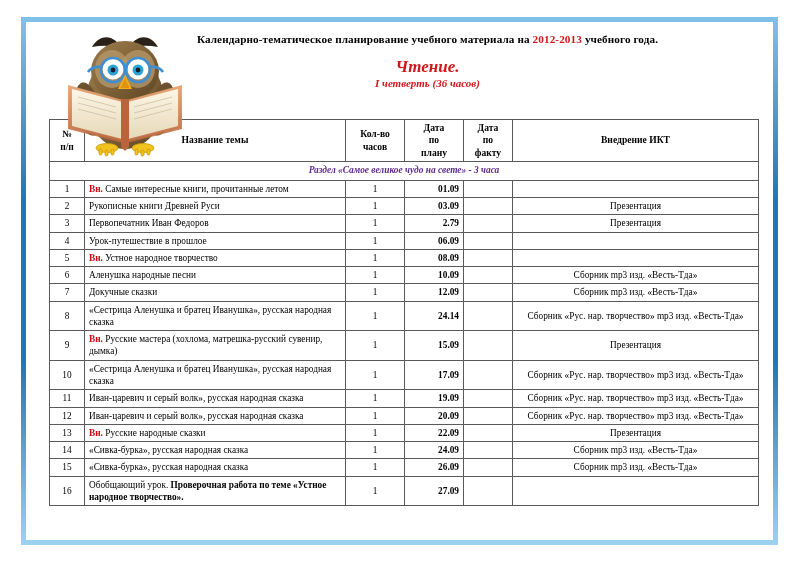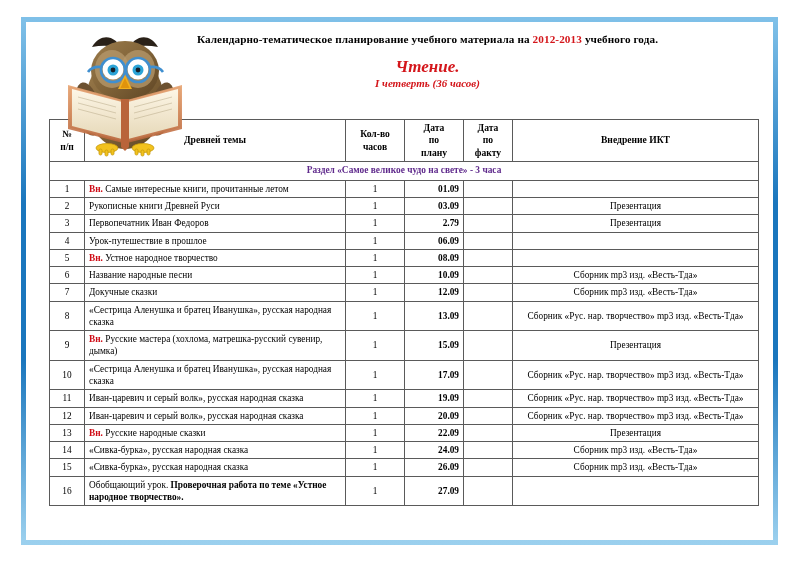--- a/index.html
+++ b/index.html
@@ -114,20 +114,21 @@
   }
   .c-num  { width: 30px;  text-align: center; }
   .c-name { width: auto;  text-align: left; }
   .c-hrs  { width: 54px;  text-align: center; }
   .c-plan { width: 54px;  text-align: right; font-weight: bold; }
   .c-fact { width: 44px;  text-align: center; }
   .c-ikt  { width: 241px; text-align: center; }
 
   tr.section-row td {
     text-align: center;
+    font-style: italic;
     font-weight: bold;
     color: #5f2a8c;
     font-size: 9.4px;
     padding: 2px 0 3px;
   }
   .vn {
     color: #cf0a14;
     font-weight: bold;
   }
   .bold { font-weight: bold; }
@@ -228,21 +229,21 @@
         </g>
       </svg>
     </div>
 
     <div id="plan-table-wrap">
       <table class="plan">
         <thead>
           <tr>
             <th class="c-num"><span style="white-space:pre-line">№
 п/п</span></th>
-            <th class="c-name"><span style="white-space:pre-line">Древней темы</span></th>
+            <th class="c-name"><span style="white-space:pre-line">Название темы</span></th>
             <th class="c-hrs"><span style="white-space:pre-line">Кол-во
 часов</span></th>
             <th class="c-plan"><span style="white-space:pre-line">Дата
 по
 плану</span></th>
             <th class="c-fact"><span style="white-space:pre-line">Дата
 по
 факту</span></th>
             <th class="c-ikt"><span style="white-space:pre-line">Внедрение ИКТ</span></th>
           </tr>
@@ -286,39 +287,39 @@
             <tr>
               <td class="c-num">5</td>
               <td class="c-name"><span class="vn">Вн.</span> <span>Устное народное творчество</span></td>
               <td class="c-hrs">1</td>
               <td class="c-plan">08.09</td>
               <td class="c-fact"></td>
               <td class="c-ikt"></td>
             </tr>
             <tr>
               <td class="c-num">6</td>
-              <td class="c-name"><span>Название народные песни</span></td>
+              <td class="c-name"><span>Аленушка народные песни</span></td>
               <td class="c-hrs">1</td>
               <td class="c-plan">10.09</td>
               <td class="c-fact"></td>
               <td class="c-ikt">Сборник mp3 изд. «Весть-Тда»</td>
             </tr>
             <tr>
               <td class="c-num">7</td>
               <td class="c-name"><span>Докучные сказки</span></td>
               <td class="c-hrs">1</td>
               <td class="c-plan">12.09</td>
               <td class="c-fact"></td>
               <td class="c-ikt">Сборник mp3 изд. «Весть-Тда»</td>
             </tr>
             <tr>
               <td class="c-num">8</td>
               <td class="c-name"><span>«Сестрица Аленушка и братец Иванушка», русская народная сказка</span></td>
               <td class="c-hrs">1</td>
-              <td class="c-plan">13.09</td>
+              <td class="c-plan">24.14</td>
               <td class="c-fact"></td>
               <td class="c-ikt">Сборник «Рус. нар. творчество» mp3 изд. «Весть-Тда»</td>
             </tr>
             <tr>
               <td class="c-num">9</td>
               <td class="c-name"><span class="vn">Вн.</span> <span>Русские мастера (хохлома, матрешка-русский сувенир, дымка)</span></td>
               <td class="c-hrs">1</td>
               <td class="c-plan">15.09</td>
               <td class="c-fact"></td>
               <td class="c-ikt">Презентация</td>

